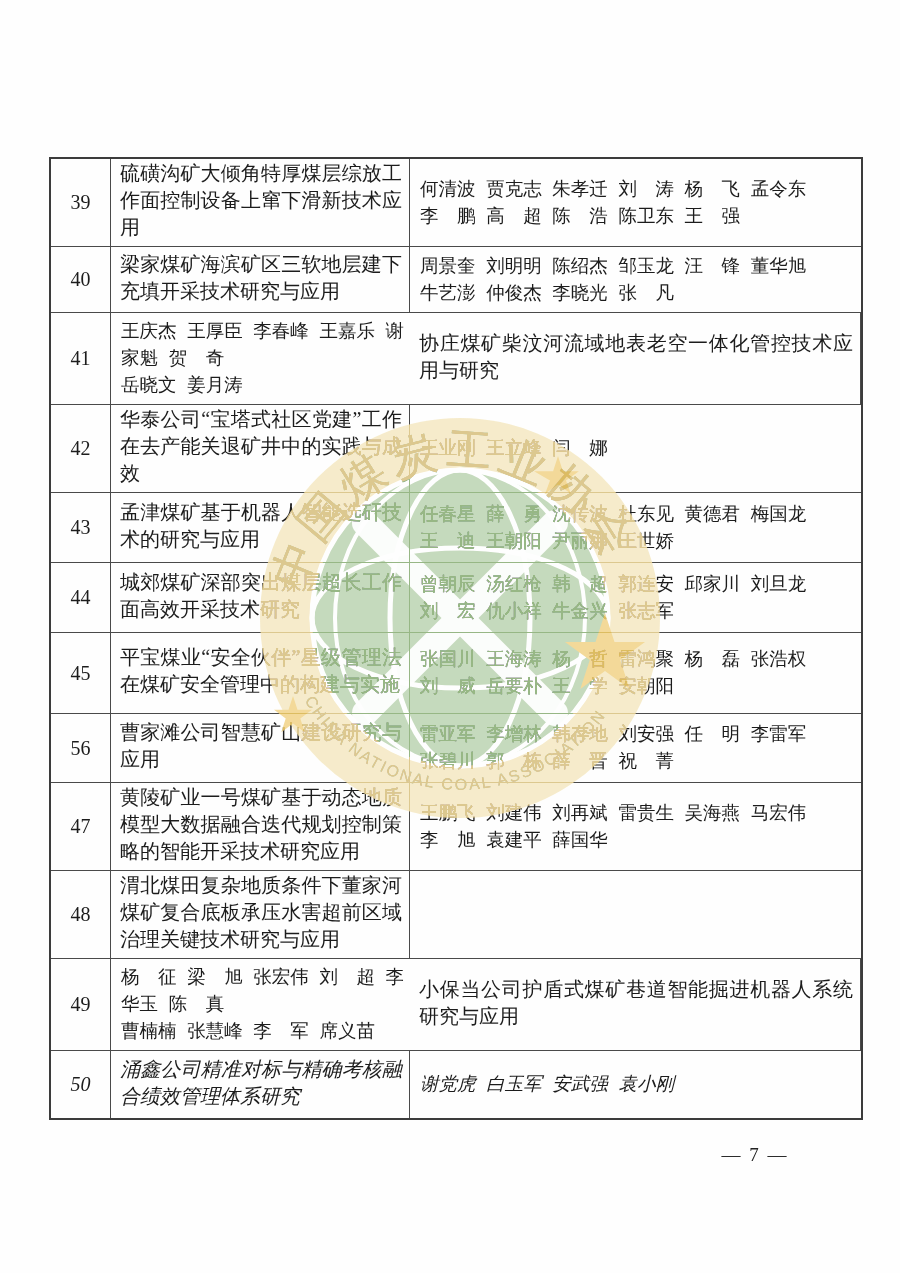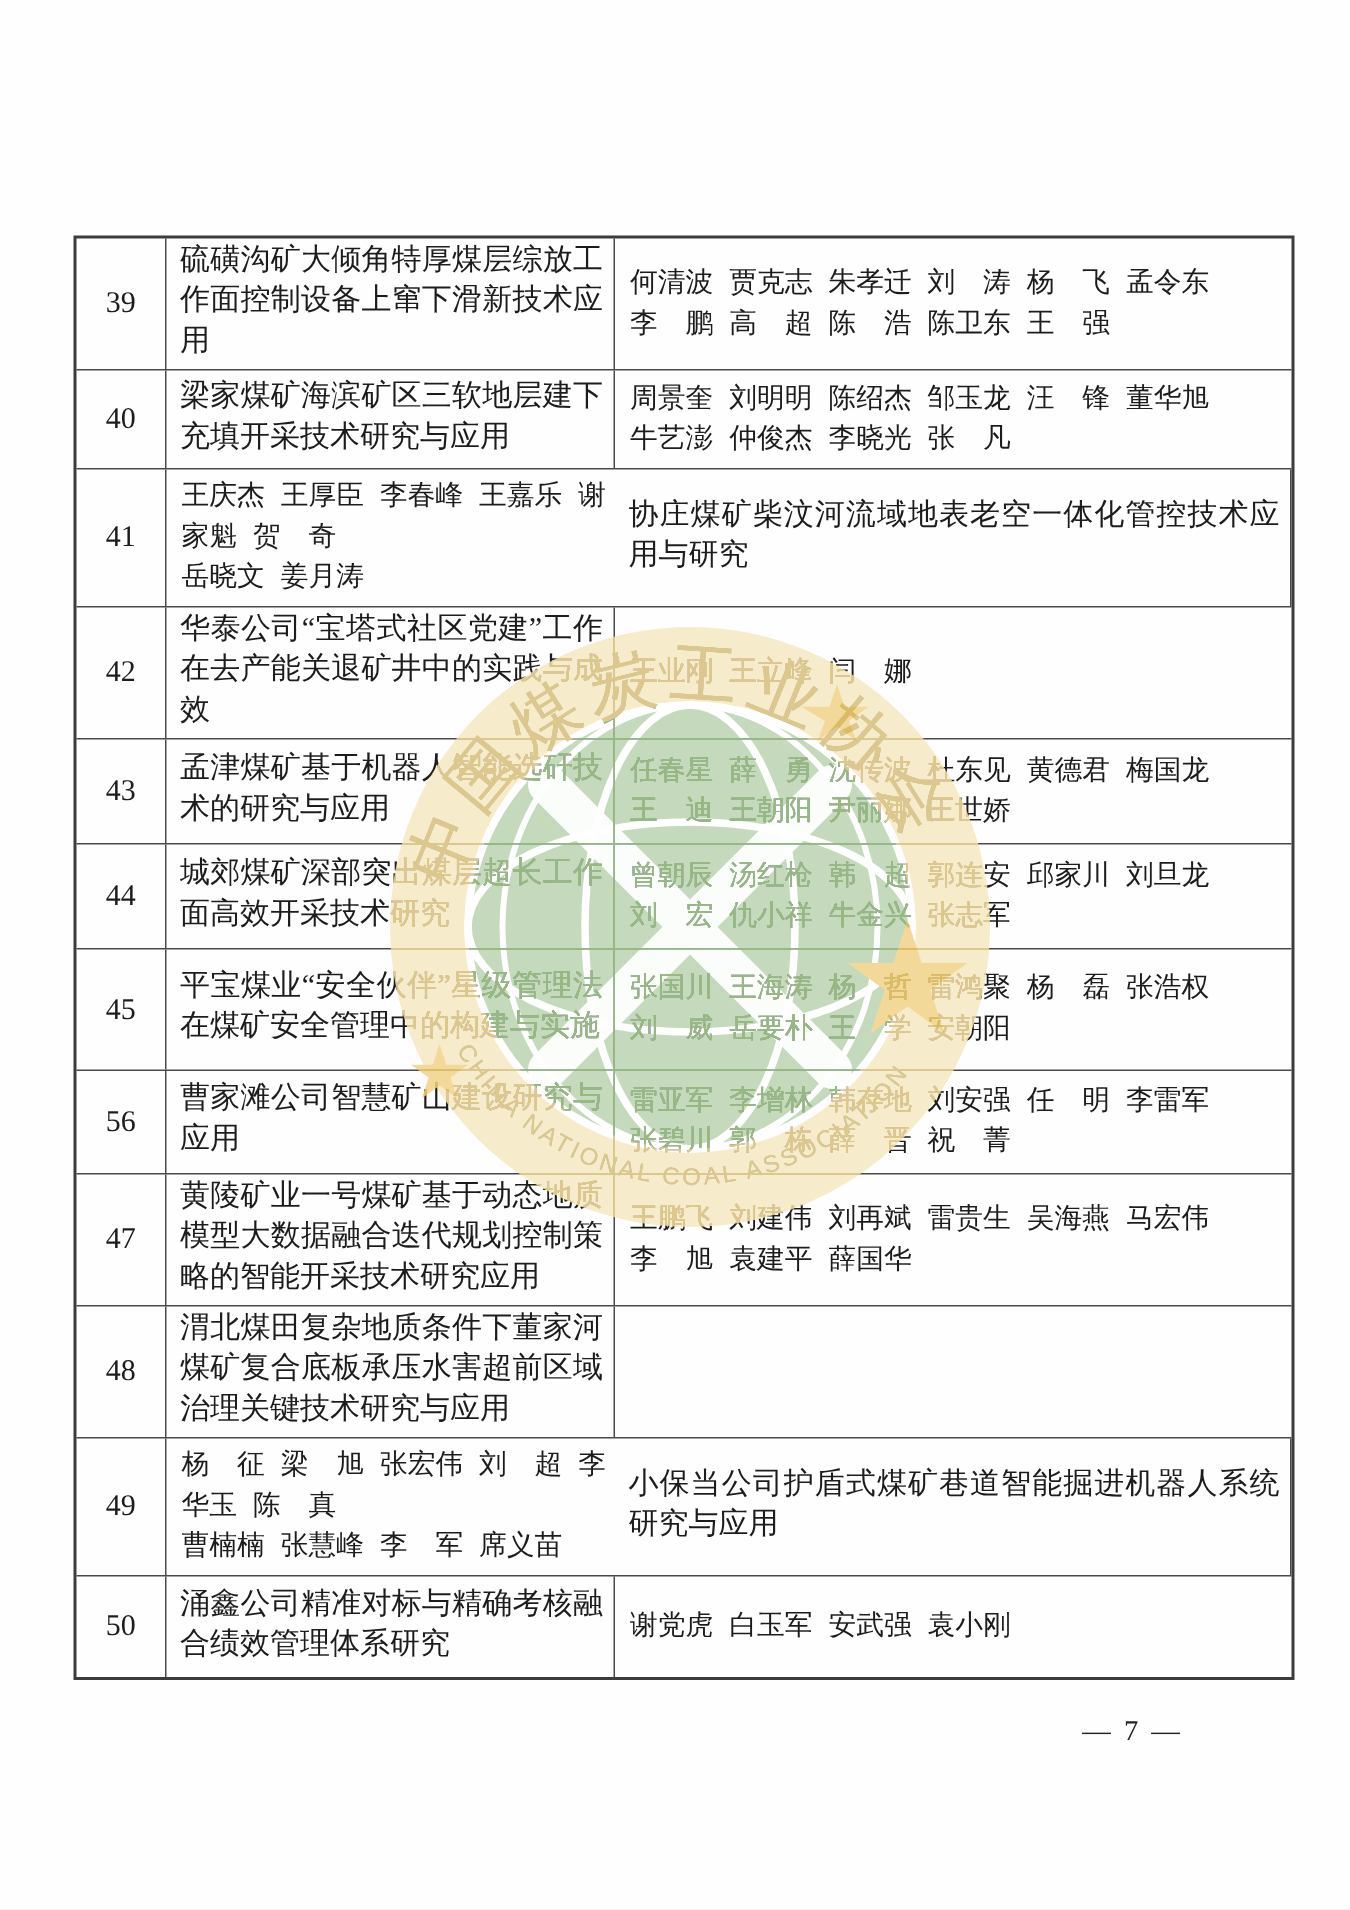--- a/index.html
+++ b/index.html
@@ -54,21 +54,21 @@
   .row:nth-child(2){min-height:65px;}
   .row:nth-child(3){min-height:74px;}
   .row:nth-child(4){min-height:76px;}
   .row:nth-child(5){min-height:69px;}
   .row:nth-child(6){min-height:69px;}
   .row:nth-child(7){min-height:80px;}
   .row:nth-child(8){min-height:68px;}
   .row:nth-child(9){min-height:83px;}
   .row:nth-child(10){min-height:83px;}
   .row:nth-child(11){min-height:66px;}
-  .row:nth-child(12){min-height:67px;}
+  .row:nth-child(12){min-height:67px;font-style:italic;}
   .page-footer{
     position:absolute;left:665px;top:1144px;width:180px;
     z-index:2;
     text-align:center;
     font-size:19px;
     letter-spacing:2px;
     color:#222;
   }
 </style>
 </head>

